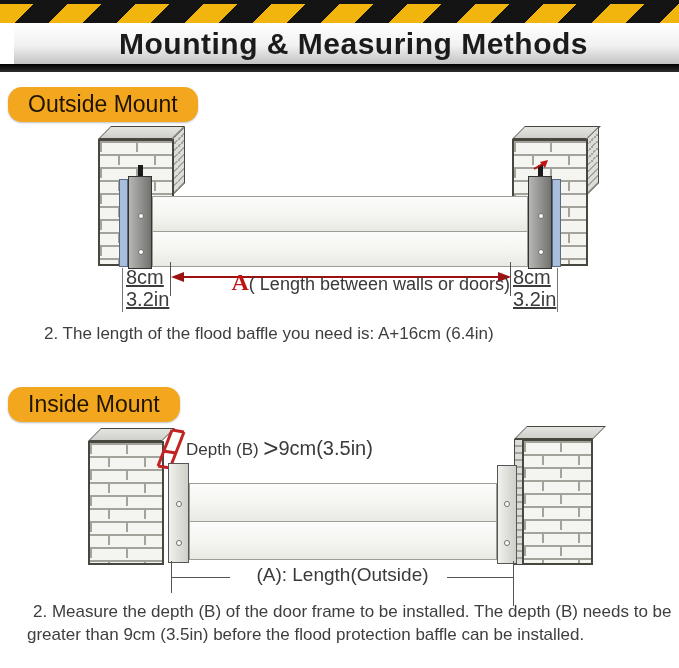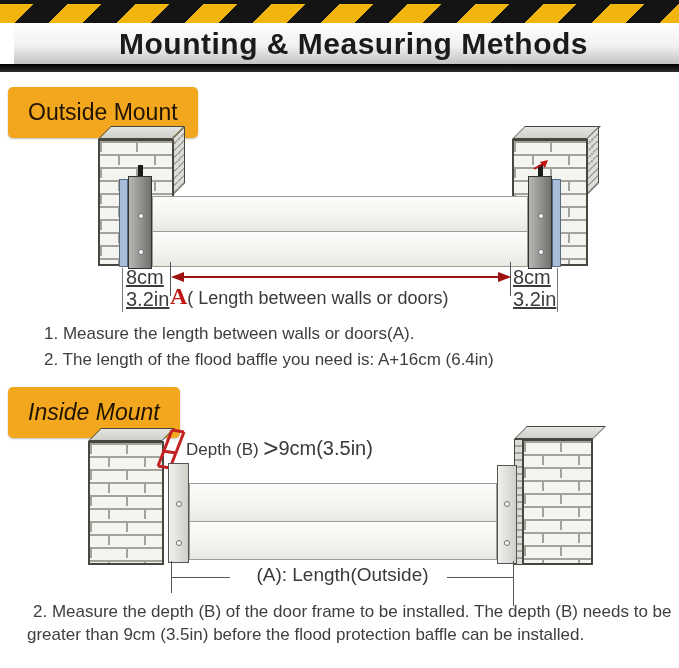--- a/index.html
+++ b/index.html
@@ -18,26 +18,26 @@
   .titlebar{
     left:14px;top:23px;width:679px;height:41px;
     background:linear-gradient(#ffffff 0%,#f1f1f1 55%,#c3c3c3 100%);
     display:flex;align-items:center;justify-content:center;
     font-size:30px;font-weight:bold;color:#1b1b1b;letter-spacing:0.5px;
   }
   .darkbar{left:0;top:64px;width:679px;height:8px;background:linear-gradient(#000,#2e2e2e);}
 
   
   .badge{
-    background:#f2a71e;border-radius:5px;color:#201400;
-    font-size:23px;padding:12px 20px;white-space:nowrap;
+    background:#f2a71e;border-radius:14px;color:#201400;
+    font-size:23px;padding:4px 20px;white-space:nowrap;
     box-shadow:0 1px 2px rgba(0,0,0,.25);
   }
   #badge-outside{left:8px;top:87px;}
-  #badge-inside{left:8px;top:387px;font-style:italic;}
+  #badge-inside{left:8px;top:387px;}
 
   
   .brick-front{
     box-sizing:border-box;border:2px solid #47473f;background-color:#f4f4f0;
     background-image:
       conic-gradient(at 2px 11px, rgba(0,0,0,0) 0 270deg, #a3a39c 270deg 360deg),
       conic-gradient(at 2px 11px, rgba(0,0,0,0) 0 270deg, #a3a39c 270deg 360deg),
       linear-gradient(to bottom,#a3a39c 0 2px, rgba(0,0,0,0) 2px);
     background-size:36px 26px,36px 26px,100% 13px;
     background-position:0 0,18px 13px,0 0;
@@ -60,21 +60,21 @@
     background:#fdfdfd;border:1px solid #6d6d6d;box-sizing:border-box;}
   .band{position:absolute;left:0;width:100%;box-sizing:border-box;border:1px solid #9d9d98;
     background:linear-gradient(#fcfcfb 0%,#f4f4f0 55%,#e9e9e4 100%);}
   .tab{background:#1a1a1a;}
 
   
   .vline{width:1px;background:#777;}
   .tick{width:1px;background:#555;}
   .hseg{height:1px;background:#555;}
   .gap-label{font-size:20px;color:#3c3c3c;line-height:22px;text-decoration:underline;}
-  .dim-a{left:170px;top:283px;width:340px;text-align:left;font-size:18px;color:#3a3a3a;white-space:nowrap;}
+  .dim-a{left:170px;top:269px;width:340px;text-align:right;font-size:18px;color:#3a3a3a;white-space:nowrap;}
   .dim-a .letter{color:#c01414;font-weight:bold;font-size:24px;font-family:"Liberation Serif",serif;}
   .steps{font-size:17px;color:#3e3e3e;line-height:26px;}
   .depth-label{left:186px;top:433px;color:#3a3a3a;white-space:nowrap;}
   .depth-label .p1{font-size:17px;}
   .depth-label .gt{font-size:26px;vertical-align:-2px;}
   .depth-label .p2{font-size:20px;}
   .dim-custom{left:172px;top:564px;width:341px;text-align:center;font-size:19px;color:#3a3a3a;}
   .steps2{font-size:17px;color:#3e3e3e;line-height:23px;}
 </style>
 </head>
@@ -143,21 +143,20 @@
       <div>8cm</div>
       <div>3.2in</div>
     </div>
 
     <div class="abs dim-a">
       <span class="letter">A</span><span>( Length between walls or doors)</span>
     </div>
   </div>
 
   <div class="abs steps" style="left:44px;top:321px;">
-    <div>1. Measure the length between walls or doors(A).</div>
     <div>2. The length of the flood baffle you need is: A+16cm (6.4in)</div>
   </div>
 
   <div class="abs badge" id="badge-inside">
     <span>Inside Mount</span>
   </div>
 
   <div>
 
     <div class="abs top-face skx" style="left:88px;top:428px;width:74px;height:13px;"></div>

